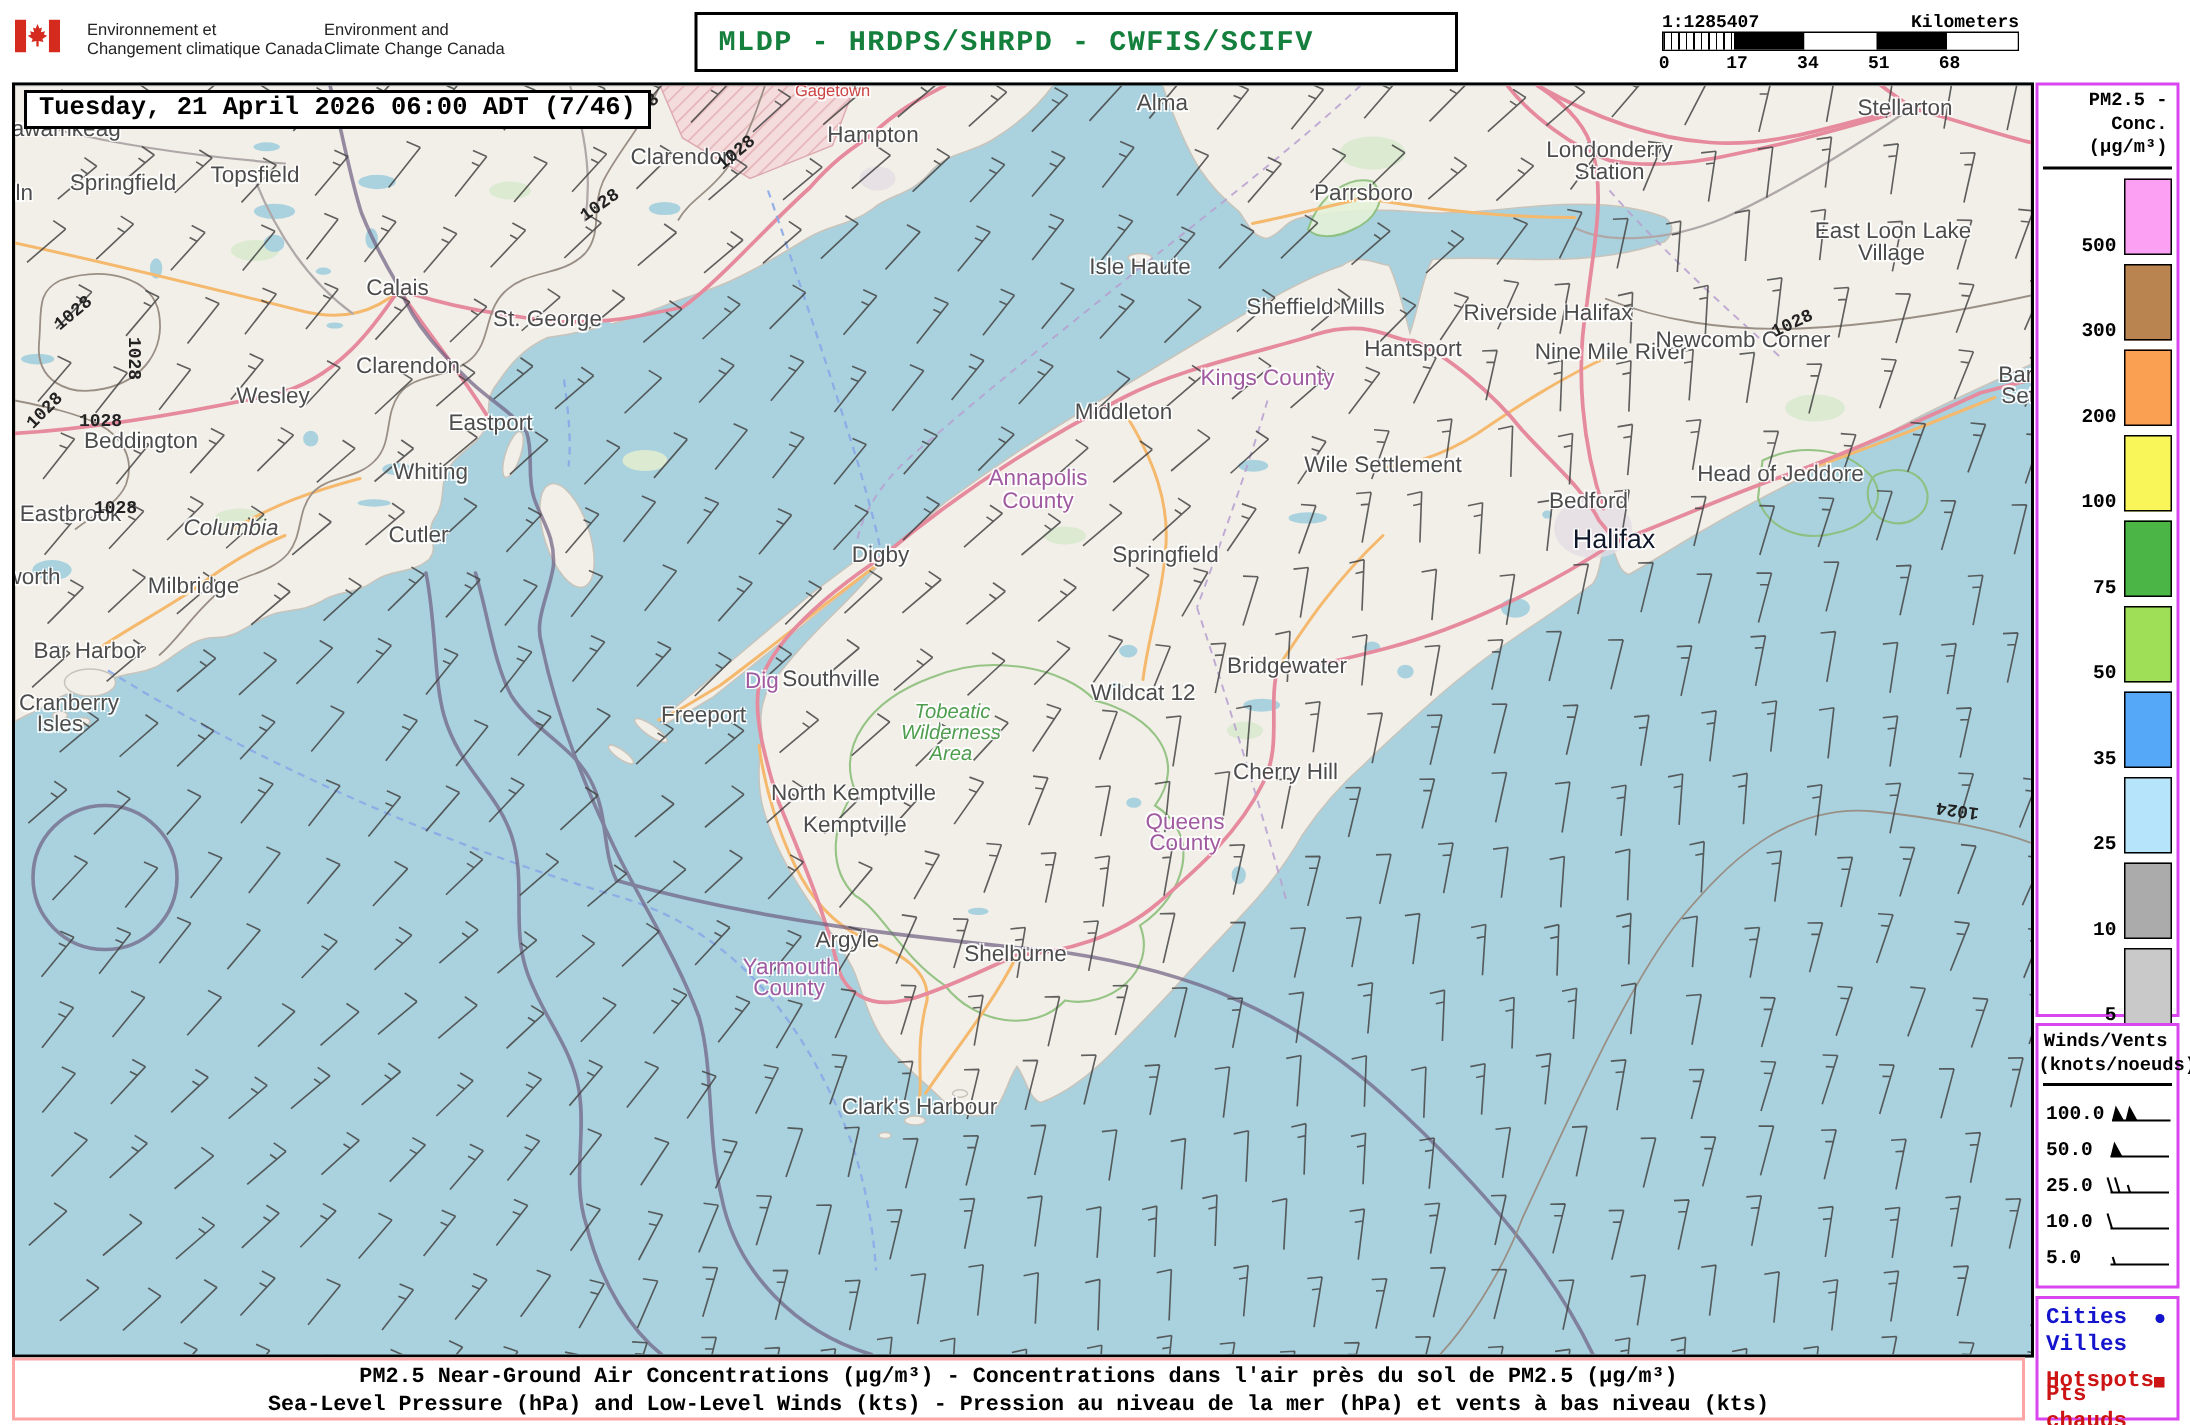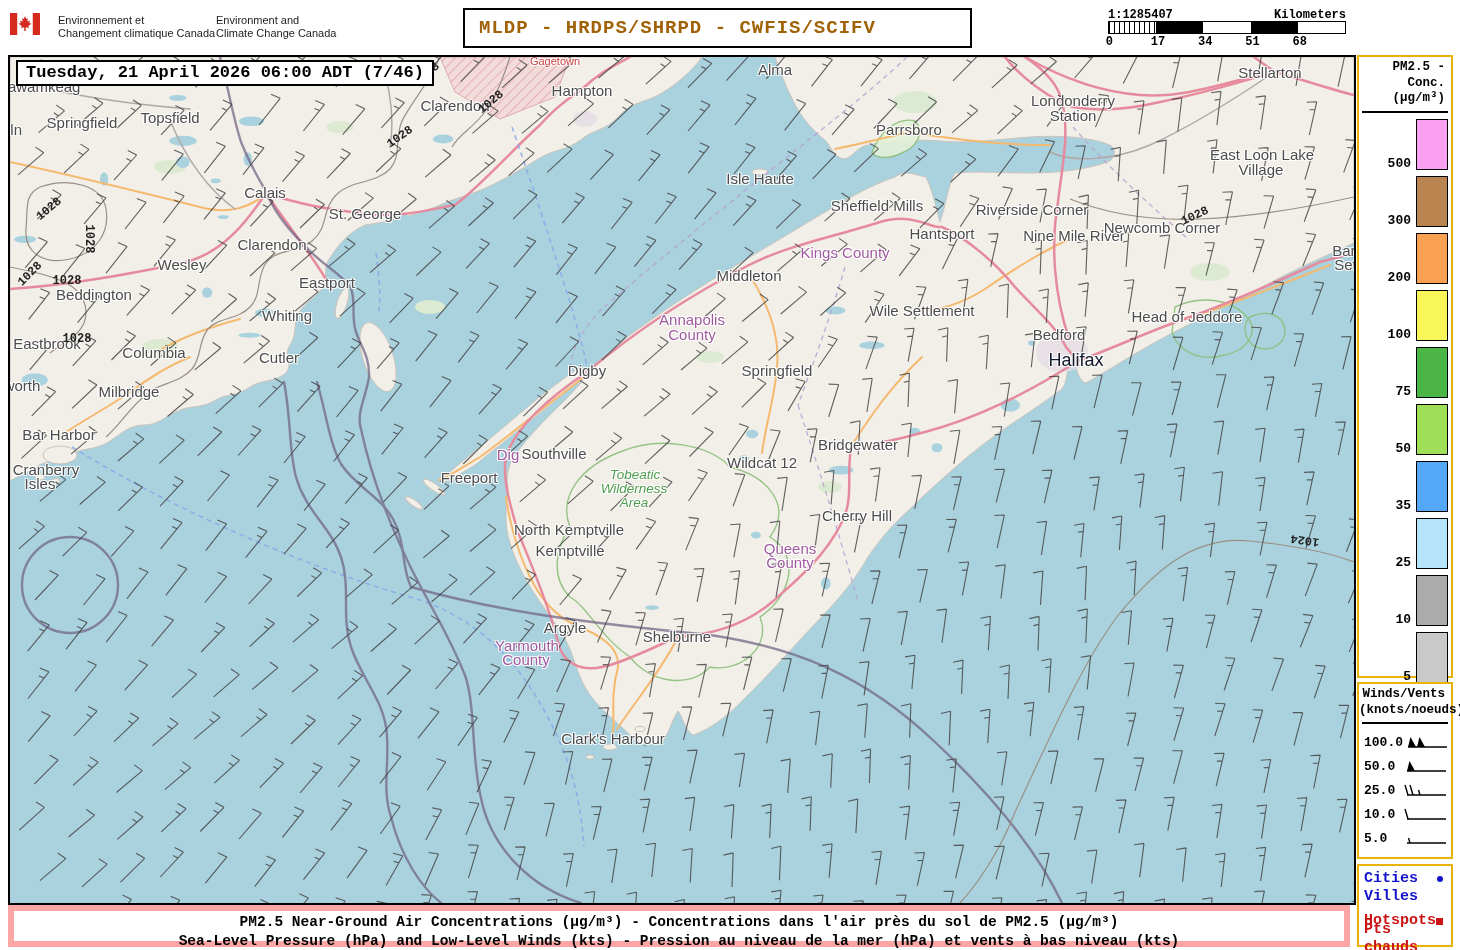--- a/index.html
+++ b/index.html
@@ -7,21 +7,21 @@
        font-family:"Liberation Sans","DejaVu Sans",sans-serif;}
   .mono{font-family:"Liberation Mono","DejaVu Sans Mono",monospace;font-weight:bold;}
 
   
   #hdr{position:absolute;left:0;top:0;width:1460px;height:45px;background:#fff;}
   #flag{position:absolute;left:10px;top:13px;width:30px;height:22px;}
   .org{position:absolute;top:14px;font-size:11px;color:#222;line-height:1.2;}
   #org-fr{left:58px;} #org-en{left:216px;}
   #title-box{position:absolute;left:463px;top:8px;width:505px;height:36px;border:2px solid #000;
              background:#fff;display:flex;align-items:center;}
-  #title-box span{font-size:19px;letter-spacing:1px;padding-left:14px;color:#a16207;}
+  #title-box span{font-size:19px;letter-spacing:1px;padding-left:14px;color:#15803d;}
   #scalebar{position:absolute;left:1108px;top:6px;width:238px;height:44px;font-size:12px;color:#000;}
   #sb-top{position:relative;height:15px;}
   #sb-ratio{position:absolute;left:0;top:2px;}
   #sb-unit{position:absolute;right:0;top:2px;}
   #sb-bar{position:relative;height:11px;border:1px solid #000;display:flex;}
   .sb-seg{height:100%;flex:1 1 0;}
   .sb-seg.hatch{background:repeating-linear-gradient(90deg,#000 0 1px,#fff 1px 5px);}
   .sb-seg.black{background:#000;} .sb-seg.white{background:#fff;}
   #sb-ticks{position:relative;height:14px;}
   #sb-ticks span{position:absolute;top:1px;transform:translateX(-30%);font-size:12px;}
@@ -37,39 +37,39 @@
   .k-pl{font-size:18px;color:#0f172a;}
   .k-c{color:#a05ba0;}
   .k-a{color:#4f9e4f;font-style:italic;font-size:13.5px;}
   .k-r{color:#cc4444;font-size:11px;}
   .k-i{font-family:"Liberation Mono","DejaVu Sans Mono",monospace;font-weight:bold;font-size:12px;
        color:#222;text-shadow:none;}
   #datebox{position:absolute;left:6px;top:3px;border:2px solid #000;background:#fff;
            padding:1px 8px 2px 8px;font-size:17px;color:#000;}
 
   
-  .side-box{position:absolute;left:1357px;width:96px;border:2px solid #eab308;background:#fff;box-sizing:border-box;}
+  .side-box{position:absolute;left:1357px;width:96px;border:2px solid #d946ef;background:#fff;box-sizing:border-box;}
   #pm-box{top:55px;height:623px;}
   .box-title{font-size:12.5px;text-align:right;padding:3px 6px 0 0;color:#000;line-height:1.25;}
   .box-rule{border:none;border-top:2px solid #000;margin:4px 3px 6px 3px;}
   .pm-row{display:flex;justify-content:flex-end;align-items:flex-end;margin-bottom:6px;height:51px;}
   .pm-val{font-size:13px;color:#000;padding-right:5px;line-height:13px;}
   .pm-swatch{width:30px;height:49px;border:1px solid #000;margin-right:3px;}
   #wind-box{top:682px;height:177px;}
   .wind-row{display:flex;align-items:center;justify-content:space-between;height:24px;padding:0 3px 0 5px;}
   .wind-val{font-size:13px;color:#000;}
   #cities-box{top:864px;height:83px;padding:4px 5px;}
   .mk-row{display:flex;align-items:center;justify-content:space-between;height:18px;}
   .mk-txt{font-size:15px;line-height:18px;}
   .blue{color:#1414cc;} .red{color:#cc1414;}
   #city-dot{width:6px;height:6px;border-radius:50%;background:#1414cc;margin-right:3px;}
   #hot-sq{width:7px;height:7px;background:#cc1414;margin-right:3px;}
 
   
-  #footer{position:absolute;left:8px;top:905px;width:1342px;height:42px;border:6px solid #fca5a5;
+  #footer{position:absolute;left:8px;top:905px;width:1342px;height:42px;border:2px solid #fca5a5;
           background:#fff;box-sizing:border-box;text-align:center;color:#000;}
   #footer div{font-size:14.5px;line-height:19px;}
   #footer div:first-child{margin-top:2px;}
 </style>
 </head>
 <body>
 
 <div id="app">
 
   <div id="hdr">
@@ -904,42 +904,42 @@
         <div class="lbl k-p" style="left: 2px; top: 72px;">oln</div>
         <div class="lbl k-p" style="left: 72px; top: 65px;">Springfield</div>
         <div class="lbl k-p" style="left: 160px; top: 60px;">Topsfield</div>
         <div class="lbl k-p" style="left: 445px; top: 48px;">Clarendon</div>
         <div class="lbl k-p" style="left: 572px; top: 33px;">Hampton</div>
         <div class="lbl k-p" style="left: 765px; top: 12px;">Alma</div>
         <div class="lbl k-p" style="left: 899px; top: 72px;">Parrsboro</div>
         <div class="lbl k-p" style="left: 750px; top: 121px;">Isle Haute</div>
         <div class="lbl k-p" style="left: 867px; top: 148px;">Sheffield Mills</div>
         <div class="lbl k-p" style="left: 932px; top: 176px;">Hantsport</div>
-        <div class="lbl k-p" style="left: 1022px; top: 152px;">Riverside Corner</div>
+        <div class="lbl k-p" style="left: 1022px; top: 152px;">Riverside Halifax</div>
         <div class="lbl k-p" style="left: 1064px; top: 178px;">Nine Mile River</div>
         <div class="lbl k-p" style="left: 1152px; top: 170px;">Newcomb Corner</div>
         <div class="lbl k-p" style="left: 1063px; top: 43px;">Londonderry</div>
         <div class="lbl k-p" style="left: 1063px; top: 58px;">Station</div>
         <div class="lbl k-p" style="left: 1260px; top: 15px;">Stellarton</div>
         <div class="lbl k-p" style="left: 1252px; top: 97px;">East Loon Lake</div>
         <div class="lbl k-p" style="left: 1251px; top: 112px;">Village</div>
         <div class="lbl k-p" style="left: 1358px; top: 193px;">Barkhouse</div>
         <div class="lbl k-p" style="left: 1360px; top: 207px;">Settlement</div>
         <div class="lbl k-p" style="left: 1177px; top: 259px;">Head of Jeddore</div>
         <div class="lbl k-p" style="left: 1049px; top: 277px;">Bedford</div>
         <div class="lbl k-pl" style="left: 1066px; top: 303px;">Halifax</div>
         <div class="lbl k-p" style="left: 255px; top: 135px;">Calais</div>
         <div class="lbl k-p" style="left: 355px; top: 156px;">St. George</div>
         <div class="lbl k-p" style="left: 262px; top: 187px;">Clarendon</div>
         <div class="lbl k-p" style="left: 172px; top: 207px;">Wesley</div>
         <div class="lbl k-p" style="left: 317px; top: 225px;">Eastport</div>
         <div class="lbl k-p" style="left: 84px; top: 237px;">Beddington</div>
         <div class="lbl k-p" style="left: 277px; top: 258px;">Whiting</div>
         <div class="lbl k-p" style="left: 37px; top: 286px;">Eastbrook</div>
-        <div class="lbl k-p" style="left: 144px; top: 295px;">Columbia</div>
+        <div class="lbl k-p" style="left: 144px; top: 295px; font-style: italic;">Columbia</div>
         <div class="lbl k-p" style="left: 269px; top: 300px;">Cutler</div>
         <div class="lbl k-p" style="left: 119px; top: 334px;">Milbridge</div>
         <div class="lbl k-p" style="left: 12px; top: 328px;">worth</div>
         <div class="lbl k-p" style="left: 49px; top: 377px;">Bar Harbor</div>
         <div class="lbl k-p" style="left: 36px; top: 412px;">Cranberry</div>
         <div class="lbl k-p" style="left: 30px; top: 426px;">Isles</div>
         <div class="lbl k-p" style="left: 739px; top: 218px;">Middleton</div>
         <div class="lbl k-p" style="left: 912px; top: 253px;">Wile Settlement</div>
         <div class="lbl k-p" style="left: 767px; top: 313px;">Springfield</div>
         <div class="lbl k-p" style="left: 577px; top: 313px;">Digby</div>

